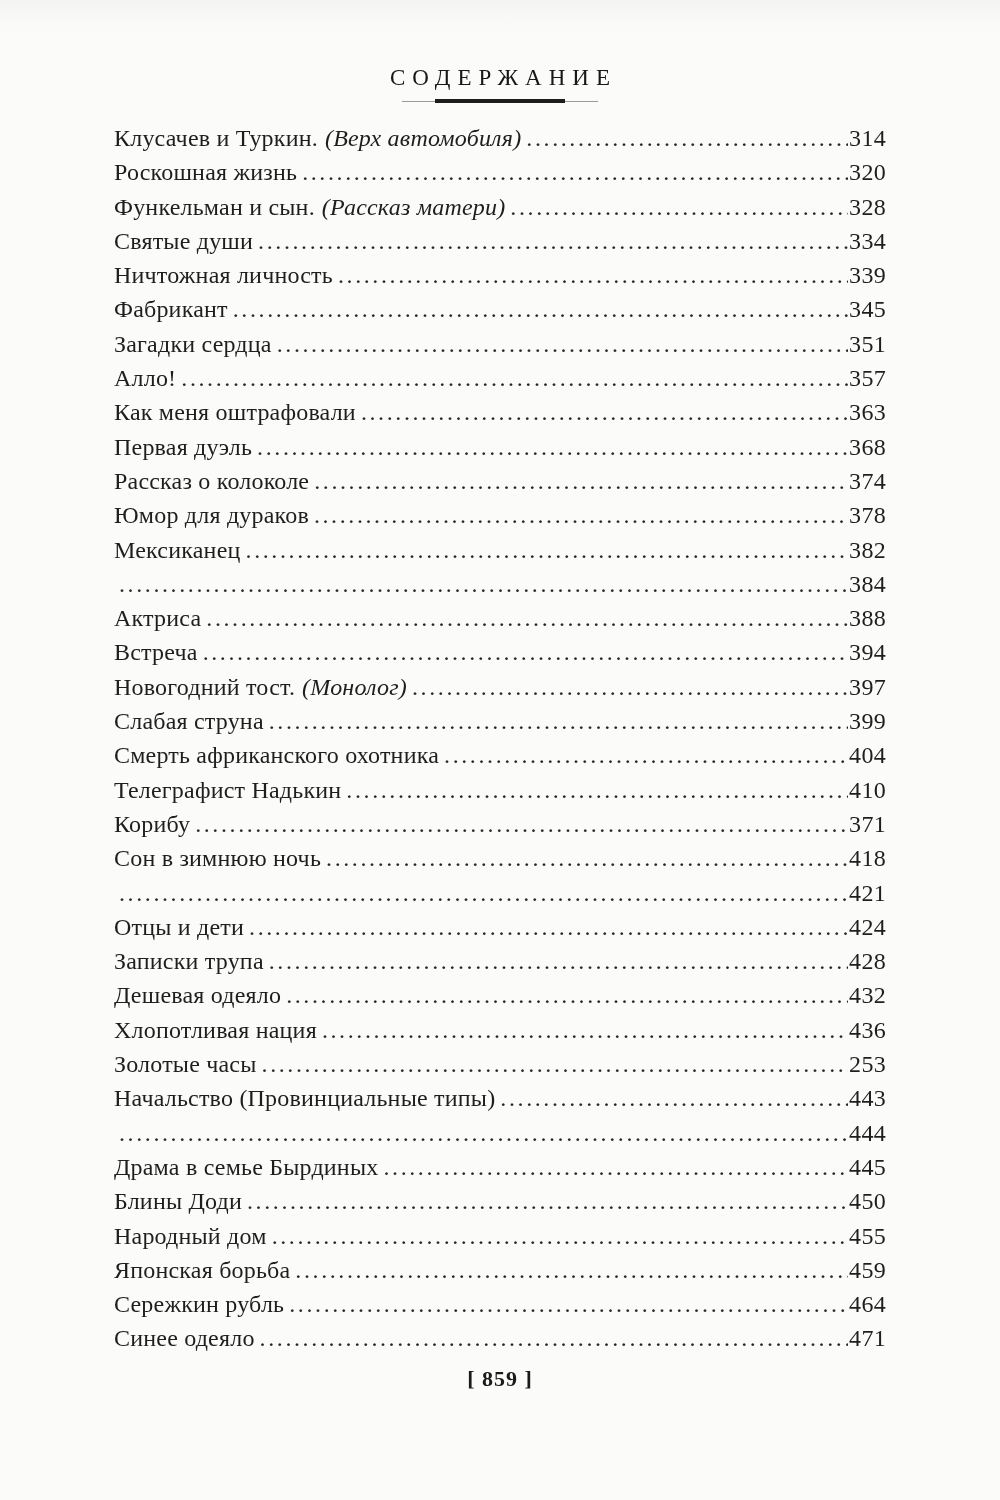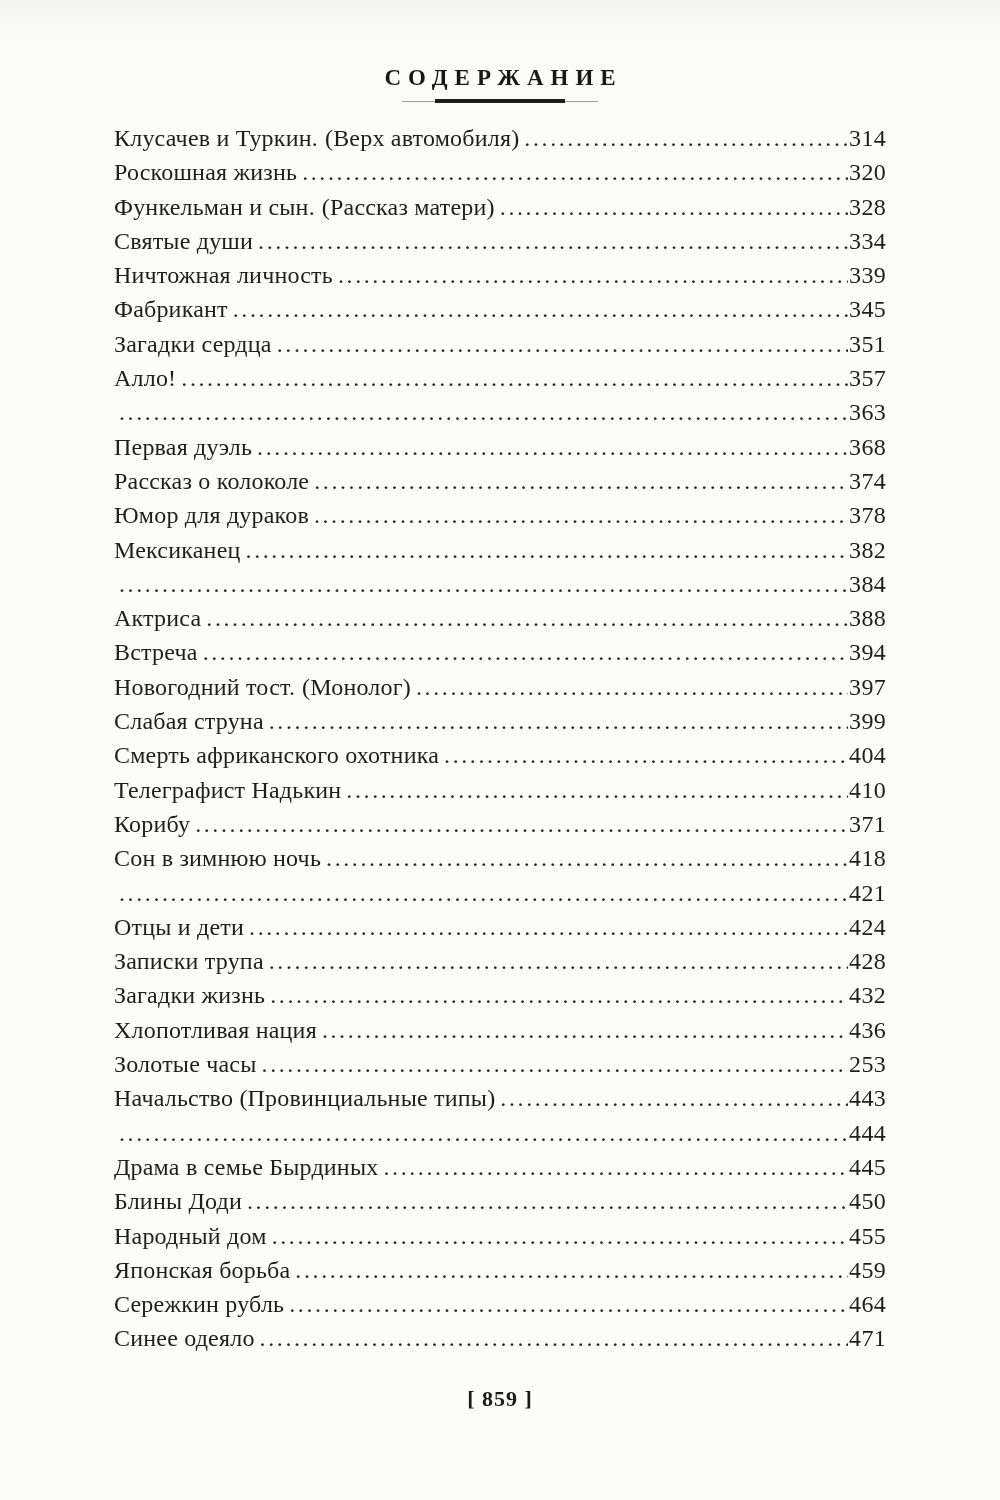--- a/index.html
+++ b/index.html
@@ -22,21 +22,21 @@
     
     background:
       linear-gradient(180deg, rgba(120,120,115,0.06) 0px, rgba(120,120,115,0.02) 18px, rgba(0,0,0,0) 45px),
       #fbfbfa;
   }
   .toc-heading {
     margin: 0;
     text-align: center;
     font-size: 23px;
     line-height: 23px;
-    font-weight: bold;
+    font-weight: normal;
     letter-spacing: 7px;
     text-indent: 7px; 
     color: #181818;
   }
   .divider {
     position: relative;
     width: 196px;
     height: 6px;
     margin: 10px auto 0 auto;
   }
@@ -67,38 +67,39 @@
     line-height: 34.3px;
     font-size: 24px;
     white-space: nowrap;
   }
   .toc-title {
     flex: 0 0 auto;
     letter-spacing: 0.2px;
   }
   .toc-subtitle {
     flex: 0 0 auto;
+    font-style: italic;
     margin-left: 7px;
     letter-spacing: 0.2px;
   }
   .dot-leader {
     flex: 1 1 auto;
     overflow: hidden;
     white-space: nowrap;
     letter-spacing: 2.6px;
     margin-left: 5px;
     margin-right: 1px;
     color: #262626;
   }
   .toc-page {
     flex: 0 0 auto;
     letter-spacing: 0.3px;
   }
   .footer {
-    margin-top: 28px;
+    margin-top: 8px;
     text-align: center;
     font-size: 22px;
     line-height: 30px;
     font-weight: bold;
     letter-spacing: 1px;
     color: #1a1a1a;
   }
 </style>
 </head>
 <body>
@@ -155,20 +156,21 @@
       <span class="dot-leader">................................................................................................................................................................</span>
       <span class="toc-page">351</span>
     </div>
       <div class="toc-row">
       <span class="toc-title">Алло!</span>
 
       <span class="dot-leader">................................................................................................................................................................</span>
       <span class="toc-page">357</span>
     </div>
       <div class="toc-row">
+      <span class="toc-title">Как меня оштрафовали</span>
 
       <span class="dot-leader">................................................................................................................................................................</span>
       <span class="toc-page">363</span>
     </div>
       <div class="toc-row">
       <span class="toc-title">Первая дуэль</span>
 
       <span class="dot-leader">................................................................................................................................................................</span>
       <span class="toc-page">368</span>
     </div>
@@ -254,21 +256,21 @@
       <span class="dot-leader">................................................................................................................................................................</span>
       <span class="toc-page">424</span>
     </div>
       <div class="toc-row">
       <span class="toc-title">Записки трупа</span>
 
       <span class="dot-leader">................................................................................................................................................................</span>
       <span class="toc-page">428</span>
     </div>
       <div class="toc-row">
-      <span class="toc-title">Загадки жизнь</span>
+      <span class="toc-title">Дешевая одеяло</span>
 
       <span class="dot-leader">................................................................................................................................................................</span>
       <span class="toc-page">432</span>
     </div>
       <div class="toc-row">
       <span class="toc-title">Хлопотливая нация</span>
 
       <span class="dot-leader">................................................................................................................................................................</span>
       <span class="toc-page">436</span>
     </div>

